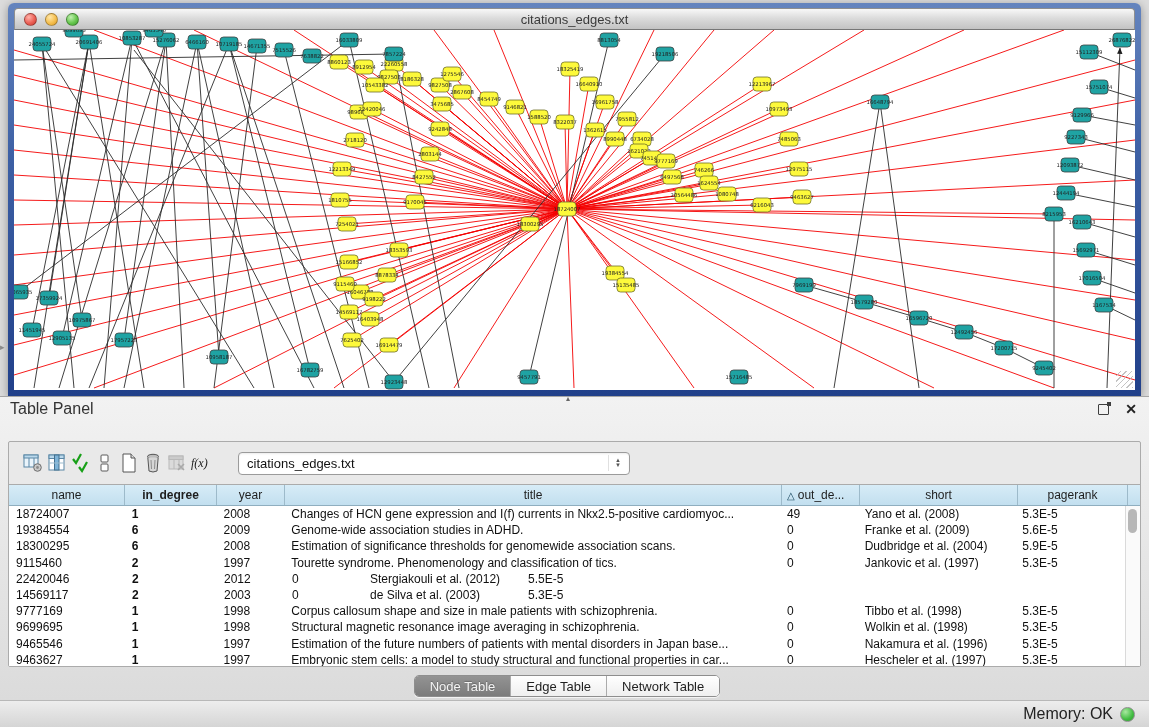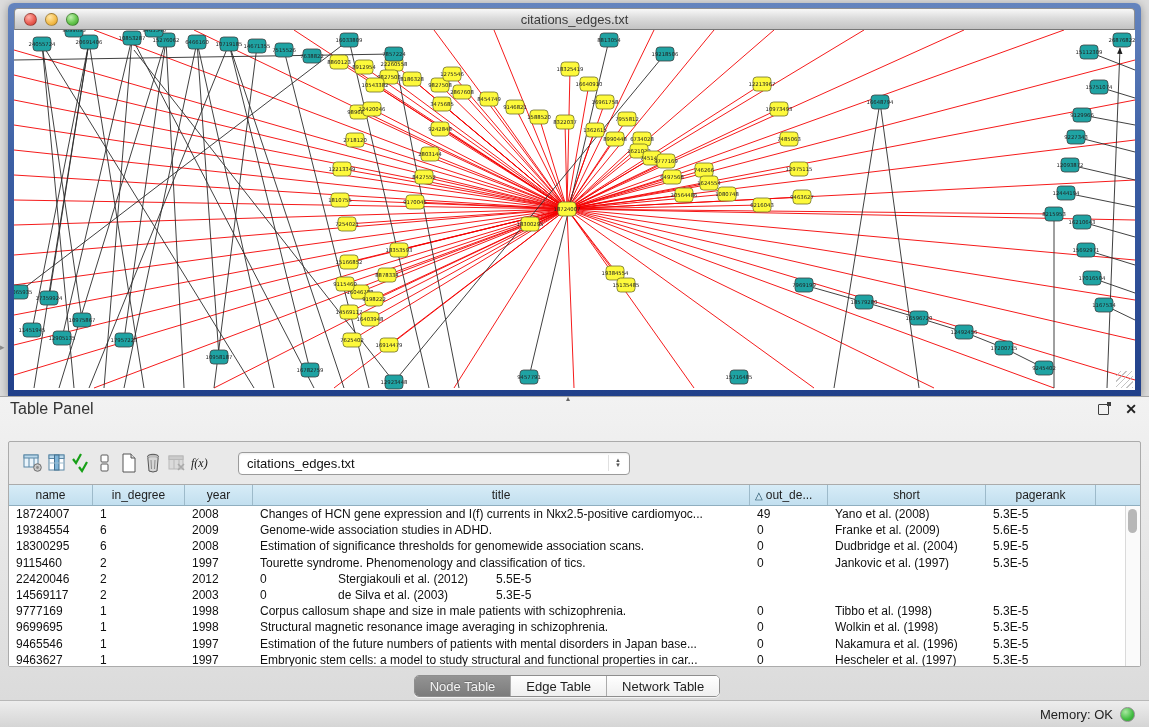--- a/index.html
+++ b/index.html
@@ -59,37 +59,37 @@
   .thead { height:21px; display:flex; background:linear-gradient(#D7ECF7,#C2DFEF);
     border-bottom:1px solid #8FAEBF; font-size:12px; color:#1E1E1E; }
   .th { display:flex; align-items:center; justify-content:center; border-right:1px solid #9DBACA;
     white-space:nowrap; overflow:hidden; }
   .th.sorted { justify-content:flex-start; padding-left:5px; }
   .sort-tri { font-size:10px; margin-right:3px; color:#16455C; }
   .tbody { position:absolute; left:0; right:15px; top:21px; bottom:0; overflow:hidden; }
   .tr { height:16.2px; display:flex; font-size:12px; color:#101010; }
   .td { padding:0 7px; white-space:nowrap; overflow:hidden; line-height:16px; }
   
-  .c0{width:84px;} .c1{width:92px;} .c2{width:68px;} .c3{width:497px;} .c4{width:78px;} .c5{width:158px;} .c6{width:110px;}
+  .c0{width:116px;} .c1{width:92px;font-weight:bold;} .c2{width:68px;} .c3{width:497px;} .c4{width:78px;} .c5{width:158px;} .c6{width:110px;}
   .scrollbar { position:absolute; right:0; top:21px; bottom:0; width:15px; background:#FAFAFA; border-left:1px solid #DADADA; }
   .thumb { position:absolute; left:2px; top:3px; width:9px; height:24px; background:#B7B7B7; border-radius:5px; }
 
   .tabbar { position:absolute; left:0; right:15px; top:278px; height:26px; display:flex; justify-content:center; }
   .seg { display:flex; border:1px solid #8E8E8E; border-radius:5px; overflow:hidden; height:22px;
     background:#FDFDFD; box-shadow:0 1px 0 rgba(255,255,255,.7); }
   .seg-btn { padding:0 15px; font-size:13px; color:#1F1F1F; display:flex; align-items:center;
     background:linear-gradient(#FFFFFF,#EFEFEF); border-right:1px solid #ABABAB; cursor:pointer; }
   .seg-btn:last-child { border-right:none; }
   .seg-btn.active { background:linear-gradient(#939393,#7C7C7C); color:#F3F3F3; text-shadow:0 -1px 1px rgba(0,0,0,.25); }
 
   
   #status-bar { position:absolute; left:0; bottom:0; width:1149px; height:27px;
     background:linear-gradient(#EDEDED,#D5D5D5); border-top:1px solid #B8B8B8;
     display:flex; align-items:center; justify-content:flex-end; padding:0 14px; gap:7px; }
-  .mem-label { font-size:13px; color:#222; }
+  .mem-label { font-size:16px; color:#222; }
   .mem-dot { width:15px; height:15px; border-radius:50%; border:1px solid #8D8D8D;
     background:radial-gradient(circle at 35% 30%, #A8E8A0, #41BC41 60%, #2F9C2F); }
 </style>
 </head>
 <body>
 
 <div id="net-window">
   <div class="titlebar">
     <div class="lights">
       <div class="light red"></div>

